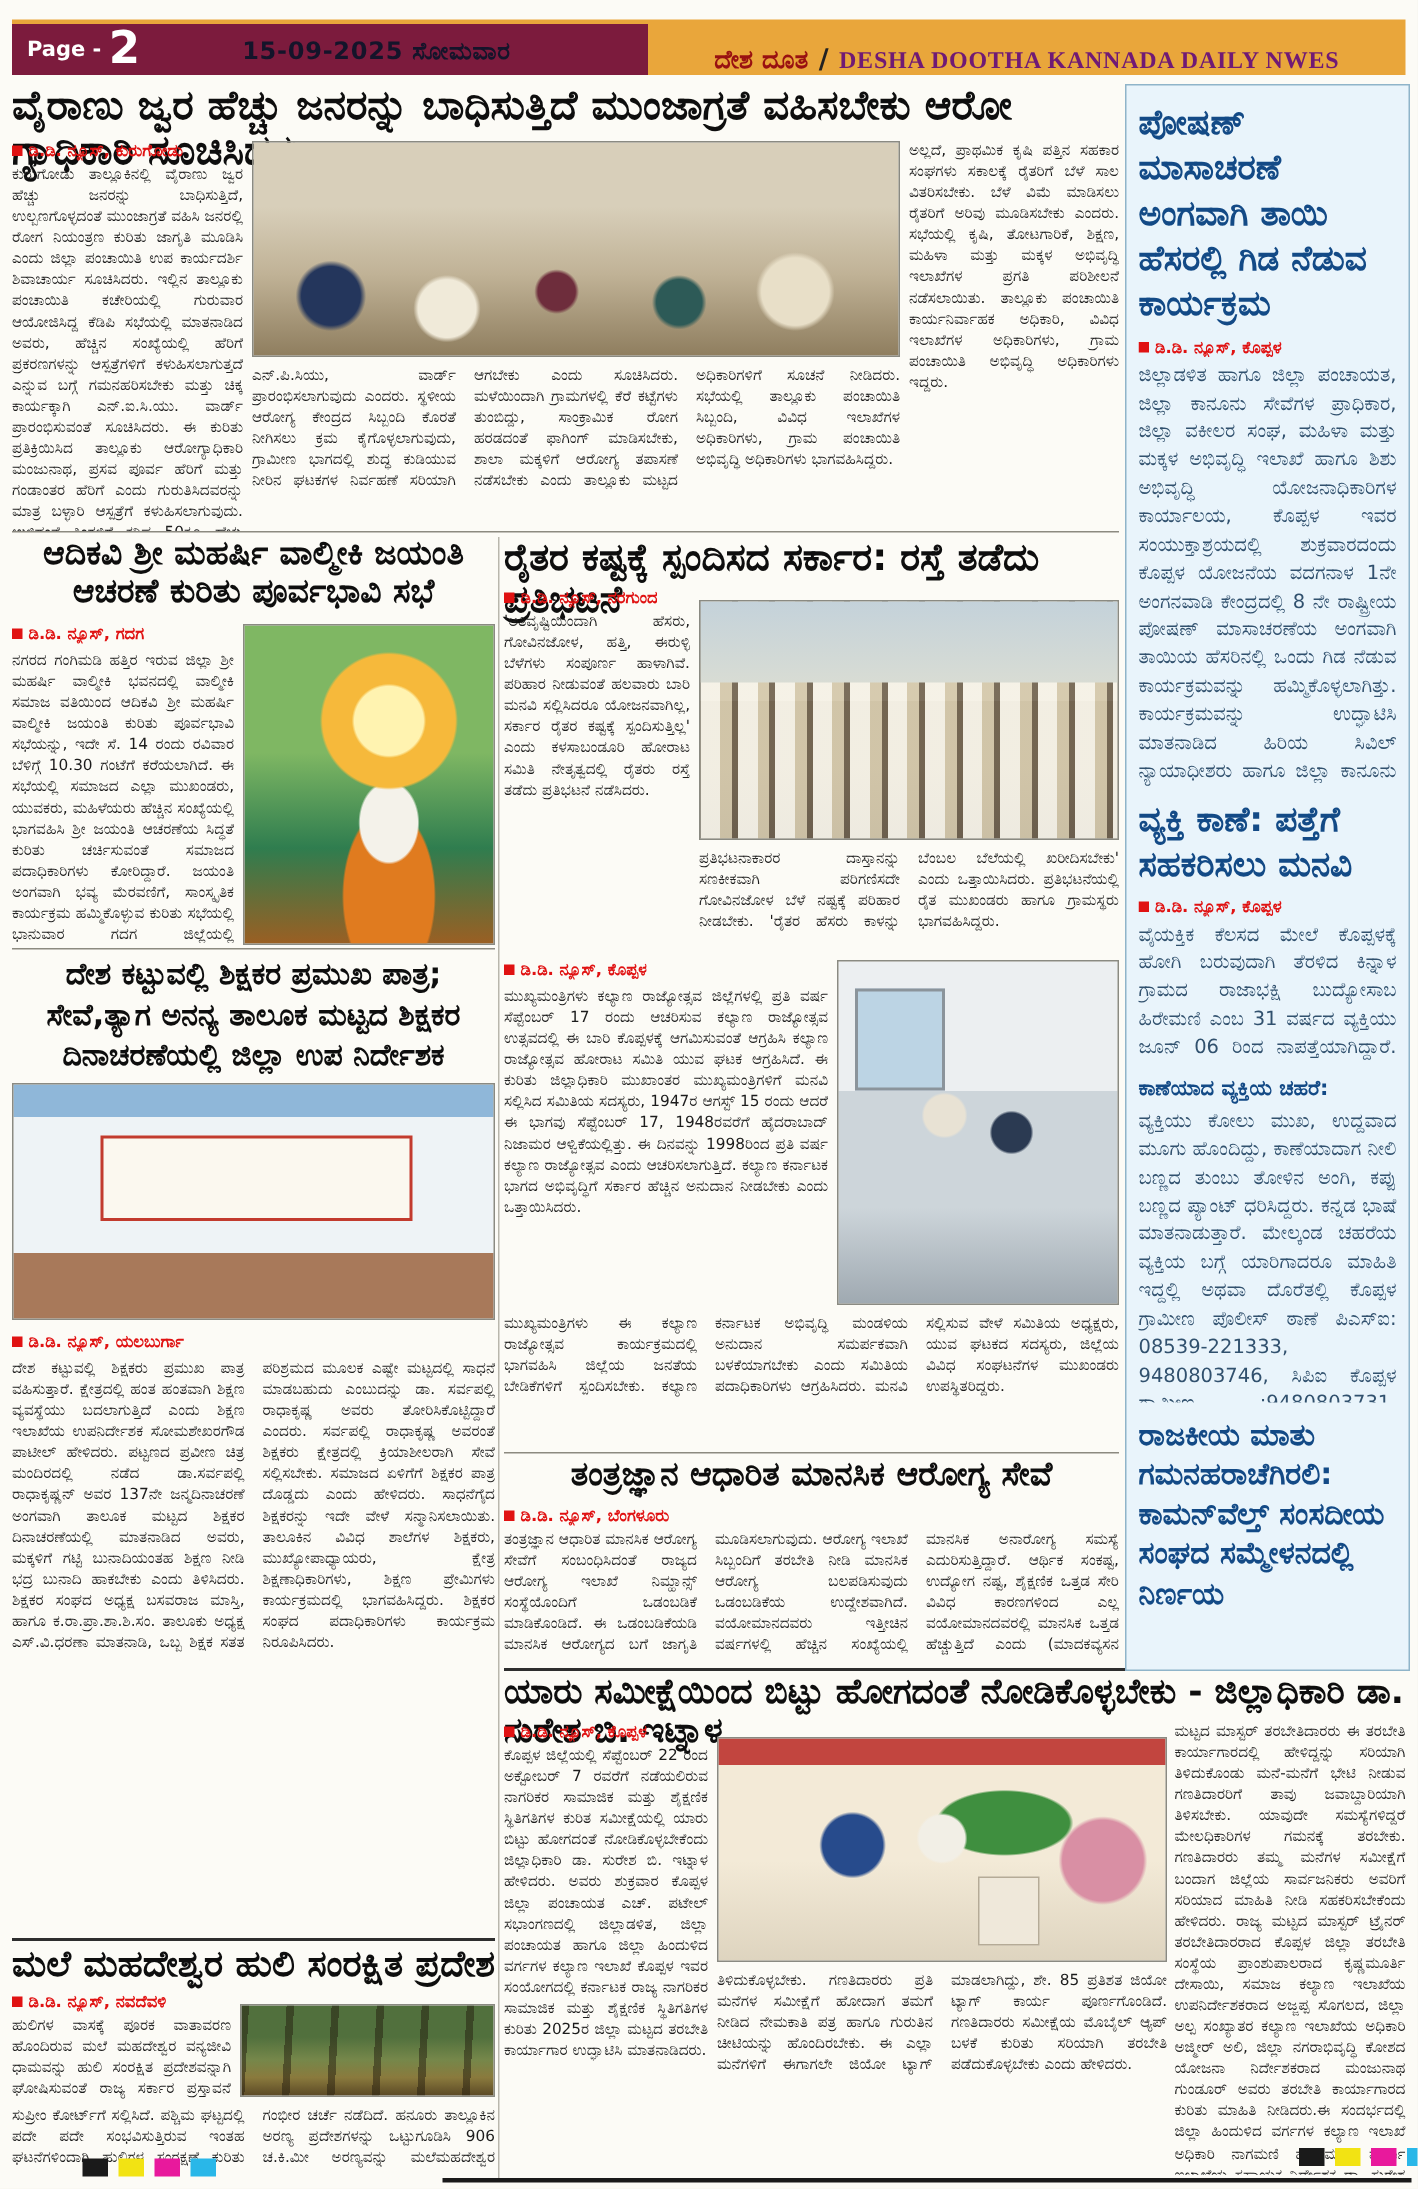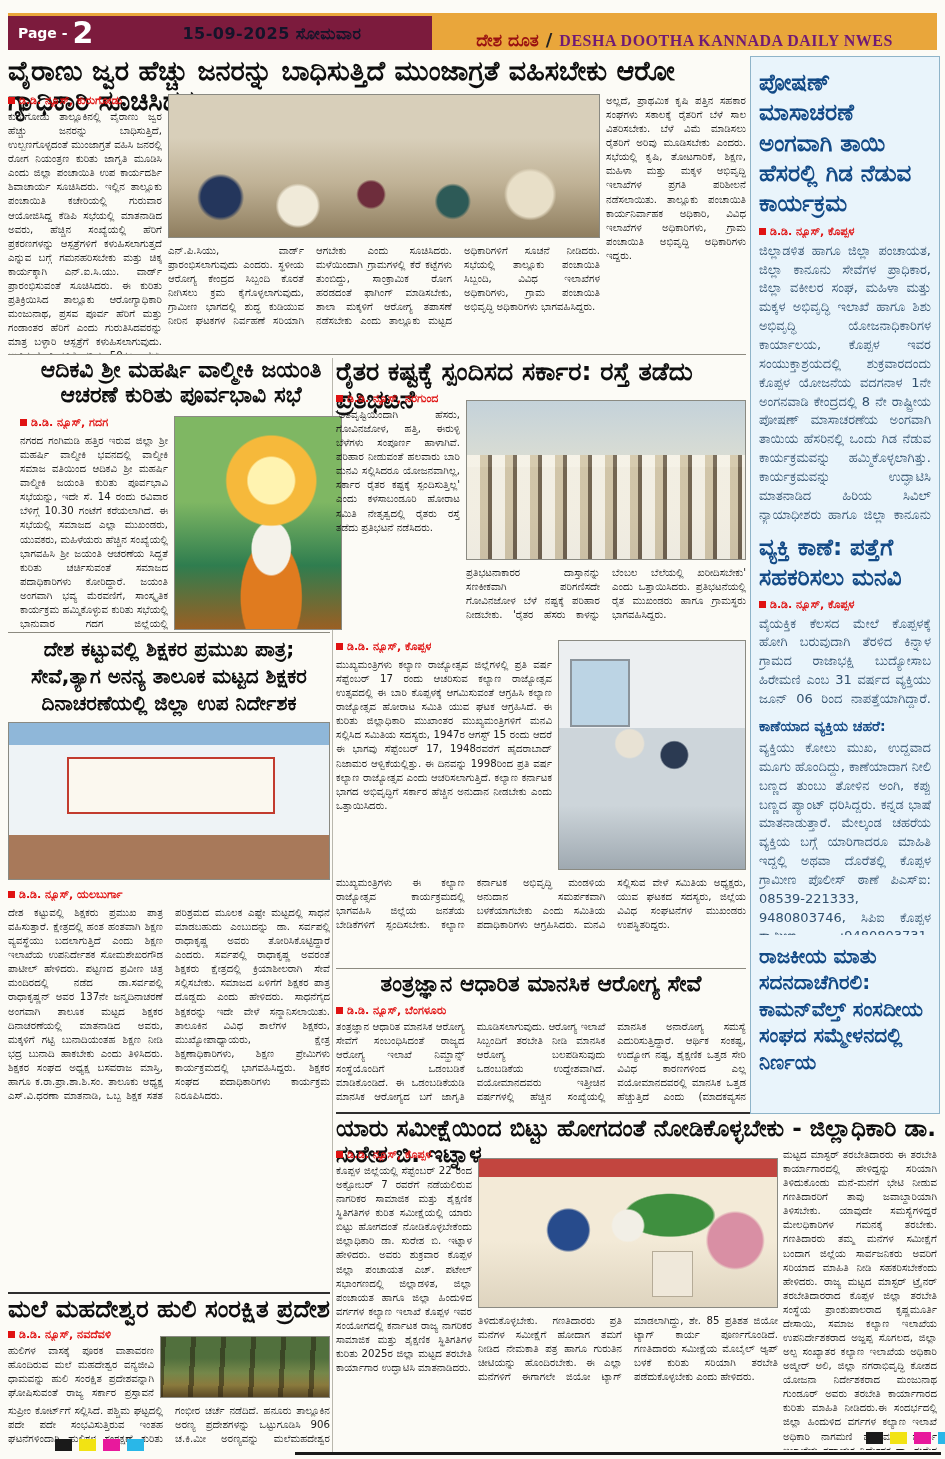--- a/index.html
+++ b/index.html
@@ -7,21 +7,21 @@
        font-family:"DejaVu Sans","Liberation Sans",sans-serif;}
   .page{position:absolute;left:0;top:0;width:945px;height:1459px;background:#fcfbf6;overflow:hidden;}
 
   
   .topbar{position:absolute;left:8px;top:13px;width:929px;height:37px;display:flex;
           border-top:3px solid #e9a63b;box-sizing:border-box;}
   .bar-left{width:424px;background:#7c1b3d;display:flex;align-items:center;box-sizing:border-box;padding:0 10px;}
   .bar-right{flex:1;background:#e9a63b;display:flex;align-items:flex-end;justify-content:center;gap:7px;box-sizing:border-box;}
   .pg-label{color:#ffffff;font-weight:bold;font-size:14px;}
   .pg-num{color:#ffffff;font-weight:bold;font-size:30px;line-height:1;margin-left:5px;}
-  .pg-date{color:#14142a;font-weight:bold;font-size:16px;margin-left:89px;letter-spacing:.5px;}
+  .pg-date{color:#14142a;font-weight:bold;font-size:16px;margin-left:68px;letter-spacing:.5px;}
   .mast-kn{color:#991111;font-weight:bold;font-size:17px;}
   .mast-sep{color:#222;font-weight:bold;font-size:18px;}
   .mast-en{color:#701a75;font-weight:bold;font-size:16px;font-family:"Liberation Serif","DejaVu Serif",serif;letter-spacing:.5px;}
 
   
   .art{position:absolute;box-sizing:border-box;}
   .hl{font-weight:bold;color:#0e0e0e;line-height:1.12;}
   .hl.center{text-align:center;}
   .byline{color:#e01212;font-weight:bold;font-size:11px;white-space:nowrap;overflow:hidden;}
   .byline::before{content:"";display:inline-block;width:7px;height:7px;background:#e01212;margin-right:4px;}
@@ -108,21 +108,21 @@
     <div class="byline abs" style="left:0;top:38px;">ಡಿ.ಡಿ. ನ್ಯೂಸ್, ಕುರುಗೋಡು</div>
     <div class="bt abs" style="left:0;top:54px;width:154px;height:244px;">ಕುರುಗೋಡು ತಾಲ್ಲೂಕಿನಲ್ಲಿ ವೈರಾಣು ಜ್ವರ ಹೆಚ್ಚು ಜನರನ್ನು ಬಾಧಿಸುತ್ತಿದೆ, ಉಲ್ಬಣಗೊಳ್ಳದಂತೆ ಮುಂಜಾಗ್ರತೆ ವಹಿಸಿ ಜನರಲ್ಲಿ ರೋಗ ನಿಯಂತ್ರಣ ಕುರಿತು ಜಾಗೃತಿ ಮೂಡಿಸಿ ಎಂದು ಜಿಲ್ಲಾ ಪಂಚಾಯಿತಿ ಉಪ ಕಾರ್ಯದರ್ಶಿ ಶಿವಾಚಾರ್ಯ ಸೂಚಿಸಿದರು. ಇಲ್ಲಿನ ತಾಲ್ಲೂಕು ಪಂಚಾಯಿತಿ ಕಚೇರಿಯಲ್ಲಿ ಗುರುವಾರ ಆಯೋಜಿಸಿದ್ದ ಕೆಡಿಪಿ ಸಭೆಯಲ್ಲಿ ಮಾತನಾಡಿದ ಅವರು, ಹೆಚ್ಚಿನ ಸಂಖ್ಯೆಯಲ್ಲಿ ಹೆರಿಗೆ ಪ್ರಕರಣಗಳನ್ನು ಆಸ್ಪತ್ರೆಗಳಿಗೆ ಕಳುಹಿಸಲಾಗುತ್ತದೆ ಎನ್ನುವ ಬಗ್ಗೆ ಗಮನಹರಿಸಬೇಕು ಮತ್ತು ಚಿಕ್ಕ ಕಾರ್ಯಕ್ಕಾಗಿ ಎನ್.ಐ.ಸಿ.ಯು. ವಾರ್ಡ್ ಪ್ರಾರಂಭಿಸುವಂತೆ ಸೂಚಿಸಿದರು. ಈ ಕುರಿತು ಪ್ರತಿಕ್ರಿಯಿಸಿದ ತಾಲ್ಲೂಕು ಆರೋಗ್ಯಾಧಿಕಾರಿ ಮಂಜುನಾಥ, ಪ್ರಸವ ಪೂರ್ವ ಹೆರಿಗೆ ಮತ್ತು ಗಂಡಾಂತರ ಹೆರಿಗೆ ಎಂದು ಗುರುತಿಸಿದವರನ್ನು ಮಾತ್ರ ಬಳ್ಳಾರಿ ಆಸ್ಪತ್ರೆಗೆ ಕಳುಹಿಸಲಾಗುವುದು. ಉಳಿದಂತೆ ತಿಂಗಳಿಗೆ ಕನಿಷ್ಠ 50ಕ್ಕೂ ಹೆಚ್ಚು ಮಾಡಲಾಗುತ್ತದೆ. ಪ್ರಸ್ತುತ 30 ಹಾಸಿಗೆ ಸಾಮರ್ಥ್ಯದ ಸಮುದಾಯ ಆರೋಗ್ಯ ಕೇಂದ್ರ, ನಿತ್ಯ 70ಕ್ಕೂ ಹೆಚ್ಚು ಒಳರೋಗಿಗಳು ದಾಖಲಾಗುತ್ತಿದ್ದಾರೆ. 700ಕ್ಕೂ ಅಧಿಕ ಹೊರರೋಗಿಗಳು ಬರುತ್ತಿದ್ದಾರೆ. ನಿರ್ಮಾಣಹಂತದಲ್ಲಿರುವ 100 ಹಾಸಿಗೆ ಆಸ್ಪತ್ರೆ ಪ್ರಾರಂಭಗೊಂಡ ನಂತರ ಸಂಕಷ್ಟ ಪರಿಹಾರವಾಗಲಿದೆ ಎಂದರು.</div>
     <div class="photo" id="ph-fever" style="left:160px;top:38px;width:432px;height:144px;"></div>
     <div class="bt abs" style="left:598px;top:38px;width:140px;height:260px;">ಅಲ್ಲದೆ, ಪ್ರಾಥಮಿಕ ಕೃಷಿ ಪತ್ತಿನ ಸಹಕಾರ ಸಂಘಗಳು ಸಕಾಲಕ್ಕೆ ರೈತರಿಗೆ ಬೆಳೆ ಸಾಲ ವಿತರಿಸಬೇಕು. ಬೆಳೆ ವಿಮೆ ಮಾಡಿಸಲು ರೈತರಿಗೆ ಅರಿವು ಮೂಡಿಸಬೇಕು ಎಂದರು. ಸಭೆಯಲ್ಲಿ ಕೃಷಿ, ತೋಟಗಾರಿಕೆ, ಶಿಕ್ಷಣ, ಮಹಿಳಾ ಮತ್ತು ಮಕ್ಕಳ ಅಭಿವೃದ್ಧಿ ಇಲಾಖೆಗಳ ಪ್ರಗತಿ ಪರಿಶೀಲನೆ ನಡೆಸಲಾಯಿತು. ತಾಲ್ಲೂಕು ಪಂಚಾಯಿತಿ ಕಾರ್ಯನಿರ್ವಾಹಕ ಅಧಿಕಾರಿ, ವಿವಿಧ ಇಲಾಖೆಗಳ ಅಧಿಕಾರಿಗಳು, ಗ್ರಾಮ ಪಂಚಾಯಿತಿ ಅಭಿವೃದ್ಧಿ ಅಧಿಕಾರಿಗಳು ಇದ್ದರು.</div>
     <div class="bt abs cols3" style="left:160px;top:188px;width:432px;height:110px;">ಎನ್.ಪಿ.ಸಿಯು, ವಾರ್ಡ್ ಪ್ರಾರಂಭಿಸಲಾಗುವುದು ಎಂದರು. ಸ್ಥಳೀಯ ಆರೋಗ್ಯ ಕೇಂದ್ರದ ಸಿಬ್ಬಂದಿ ಕೊರತೆ ನೀಗಿಸಲು ಕ್ರಮ ಕೈಗೊಳ್ಳಲಾಗುವುದು, ಗ್ರಾಮೀಣ ಭಾಗದಲ್ಲಿ ಶುದ್ಧ ಕುಡಿಯುವ ನೀರಿನ ಘಟಕಗಳ ನಿರ್ವಹಣೆ ಸರಿಯಾಗಿ ಆಗಬೇಕು ಎಂದು ಸೂಚಿಸಿದರು. ಮಳೆಯಿಂದಾಗಿ ಗ್ರಾಮಗಳಲ್ಲಿ ಕೆರೆ ಕಟ್ಟೆಗಳು ತುಂಬಿದ್ದು, ಸಾಂಕ್ರಾಮಿಕ ರೋಗ ಹರಡದಂತೆ ಫಾಗಿಂಗ್ ಮಾಡಿಸಬೇಕು, ಶಾಲಾ ಮಕ್ಕಳಿಗೆ ಆರೋಗ್ಯ ತಪಾಸಣೆ ನಡೆಸಬೇಕು ಎಂದು ತಾಲ್ಲೂಕು ಮಟ್ಟದ ಅಧಿಕಾರಿಗಳಿಗೆ ಸೂಚನೆ ನೀಡಿದರು. ಸಭೆಯಲ್ಲಿ ತಾಲ್ಲೂಕು ಪಂಚಾಯಿತಿ ಸಿಬ್ಬಂದಿ, ವಿವಿಧ ಇಲಾಖೆಗಳ ಅಧಿಕಾರಿಗಳು, ಗ್ರಾಮ ಪಂಚಾಯಿತಿ ಅಭಿವೃದ್ಧಿ ಅಧಿಕಾರಿಗಳು ಭಾಗವಹಿಸಿದ್ದರು.</div>
   </div>
 
   <div class="hrule" style="left:8px;top:354px;width:738px;"></div>
   <div class="vr" style="left:332px;top:358px;height:1094px;"></div>
 
-  <div class="art" id="art-valmiki" style="left:20px;top:358px;width:322px;height:272px;">
+  <div class="art" id="art-valmiki" style="left:8px;top:358px;width:322px;height:272px;">
     <div class="hl center" style="font-size:22px;">ಆದಿಕವಿ ಶ್ರೀ ಮಹರ್ಷಿ ವಾಲ್ಮೀಕಿ ಜಯಂತಿ ಆಚರಣೆ ಕುರಿತು ಪೂರ್ವಭಾವಿ ಸಭೆ</div>
     <div class="byline abs" style="left:0;top:58px;">ಡಿ.ಡಿ. ನ್ಯೂಸ್, ಗದಗ</div>
     <div class="bt abs" style="left:0;top:76px;width:148px;height:196px;">ನಗರದ ಗಂಗಿಮಡಿ ಹತ್ತಿರ ಇರುವ ಜಿಲ್ಲಾ ಶ್ರೀ ಮಹರ್ಷಿ ವಾಲ್ಮೀಕಿ ಭವನದಲ್ಲಿ ವಾಲ್ಮೀಕಿ ಸಮಾಜ ವತಿಯಿಂದ ಆದಿಕವಿ ಶ್ರೀ ಮಹರ್ಷಿ ವಾಲ್ಮೀಕಿ ಜಯಂತಿ ಕುರಿತು ಪೂರ್ವಭಾವಿ ಸಭೆಯನ್ನು, ಇದೇ ಸೆ. 14 ರಂದು ರವಿವಾರ ಬೆಳಿಗ್ಗೆ 10.30 ಗಂಟೆಗೆ ಕರೆಯಲಾಗಿದೆ. ಈ ಸಭೆಯಲ್ಲಿ ಸಮಾಜದ ಎಲ್ಲಾ ಮುಖಂಡರು, ಯುವಕರು, ಮಹಿಳೆಯರು ಹೆಚ್ಚಿನ ಸಂಖ್ಯೆಯಲ್ಲಿ ಭಾಗವಹಿಸಿ ಶ್ರೀ ಜಯಂತಿ ಆಚರಣೆಯ ಸಿದ್ಧತೆ ಕುರಿತು ಚರ್ಚಿಸುವಂತೆ ಸಮಾಜದ ಪದಾಧಿಕಾರಿಗಳು ಕೋರಿದ್ದಾರೆ. ಜಯಂತಿ ಅಂಗವಾಗಿ ಭವ್ಯ ಮೆರವಣಿಗೆ, ಸಾಂಸ್ಕೃತಿಕ ಕಾರ್ಯಕ್ರಮ ಹಮ್ಮಿಕೊಳ್ಳುವ ಕುರಿತು ಸಭೆಯಲ್ಲಿ ಭಾನುವಾರ ಗದಗ ಜಿಲ್ಲೆಯಲ್ಲಿ ಚರ್ಚಿಸಲಾಗುವುದು.</div>
     <div class="photo" id="ph-valmiki" style="left:154px;top:58px;width:168px;height:214px;"></div>
   </div>
 
   <div class="art" id="art-farmers" style="left:336px;top:358px;width:410px;height:276px;">
     <div class="hl" style="font-size:25px;">ರೈತರ ಕಷ್ಟಕ್ಕೆ ಸ್ಪಂದಿಸದ ಸರ್ಕಾರ: ರಸ್ತೆ ತಡೆದು ಪ್ರತಿಭಟನೆ</div>
     <div class="byline abs" style="left:0;top:34px;">ಡಿ.ಡಿ. ನ್ಯೂಸ್, ನರಗುಂದ</div>
     <div class="bt abs" style="left:0;top:50px;width:124px;height:226px;">'ಅತಿವೃಷ್ಟಿಯಿಂದಾಗಿ ಹೆಸರು, ಗೋವಿನಜೋಳ, ಹತ್ತಿ, ಈರುಳ್ಳಿ ಬೆಳೆಗಳು ಸಂಪೂರ್ಣ ಹಾಳಾಗಿವೆ. ಪರಿಹಾರ ನೀಡುವಂತೆ ಹಲವಾರು ಬಾರಿ ಮನವಿ ಸಲ್ಲಿಸಿದರೂ ಯೋಜನವಾಗಿಲ್ಲ, ಸರ್ಕಾರ ರೈತರ ಕಷ್ಟಕ್ಕೆ ಸ್ಪಂದಿಸುತ್ತಿಲ್ಲ' ಎಂದು ಕಳಸಾಬಂಡೂರಿ ಹೋರಾಟ ಸಮಿತಿ ನೇತೃತ್ವದಲ್ಲಿ ರೈತರು ರಸ್ತೆ ತಡೆದು ಪ್ರತಿಭಟನೆ ನಡೆಸಿದರು.</div>
@@ -180,21 +180,21 @@
     <div class="byline" style="margin:6px 0 4px;">ಡಿ.ಡಿ. ನ್ಯೂಸ್, ಕೊಪ್ಪಳ</div>
     <div class="sb-bt" style="height:282px;">ಜಿಲ್ಲಾಡಳಿತ ಹಾಗೂ ಜಿಲ್ಲಾ ಪಂಚಾಯತ, ಜಿಲ್ಲಾ ಕಾನೂನು ಸೇವೆಗಳ ಪ್ರಾಧಿಕಾರ, ಜಿಲ್ಲಾ ವಕೀಲರ ಸಂಘ, ಮಹಿಳಾ ಮತ್ತು ಮಕ್ಕಳ ಅಭಿವೃದ್ಧಿ ಇಲಾಖೆ ಹಾಗೂ ಶಿಶು ಅಭಿವೃದ್ಧಿ ಯೋಜನಾಧಿಕಾರಿಗಳ ಕಾರ್ಯಾಲಯ, ಕೊಪ್ಪಳ ಇವರ ಸಂಯುಕ್ತಾಶ್ರಯದಲ್ಲಿ ಶುಕ್ರವಾರದಂದು ಕೊಪ್ಪಳ ಯೋಜನೆಯ ವದಗನಾಳ 1ನೇ ಅಂಗನವಾಡಿ ಕೇಂದ್ರದಲ್ಲಿ 8 ನೇ ರಾಷ್ಟ್ರೀಯ ಪೋಷಣ್ ಮಾಸಾಚರಣೆಯ ಅಂಗವಾಗಿ ತಾಯಿಯ ಹೆಸರಿನಲ್ಲಿ ಒಂದು ಗಿಡ ನೆಡುವ ಕಾರ್ಯಕ್ರಮವನ್ನು ಹಮ್ಮಿಕೊಳ್ಳಲಾಗಿತ್ತು. ಕಾರ್ಯಕ್ರಮವನ್ನು ಉದ್ಘಾಟಿಸಿ ಮಾತನಾಡಿದ ಹಿರಿಯ ಸಿವಿಲ್ ನ್ಯಾಯಾಧೀಶರು ಹಾಗೂ ಜಿಲ್ಲಾ ಕಾನೂನು ಸೇವೆಗಳ ಪ್ರಾಧಿಕಾರದ ಸದಸ್ಯ ಕಾರ್ಯದರ್ಶಿಗಳಾದ ಮಹಾಂತೇಶ ದರಗದ ಅವರು ಪ್ರತಿ ವರ್ಷ ಪೋಷಣ್ ಮಾಸಾಚರಣೆ ಕಾರ್ಯಕ್ರಮವನ್ನು ಪ್ರತಿ ಅಂಗನವಾಡಿ ಕೇಂದ್ರಗಳಲ್ಲಿ ಹಮ್ಮಿಕೊಂಡು ಗರ್ಭಿಣಿ ಮತ್ತು ಬಾಣಂತಿಯರಿಗೆ ಪೌಷ್ಟಿಕ ಆಹಾರದ ಮಹತ್ವದ ಕುರಿತು ಅರಿವು ಮೂಡಿಸಲಾಗುತ್ತಿದೆ ಎಂದರು.</div>
 
     <div class="sb-hl" style="font-size:23px;margin-top:8px;">ವ್ಯಕ್ತಿ ಕಾಣೆ: ಪತ್ತೆಗೆ ಸಹಕರಿಸಲು ಮನವಿ</div>
     <div class="byline" style="margin:5px 0 4px;">ಡಿ.ಡಿ. ನ್ಯೂಸ್, ಕೊಪ್ಪಳ</div>
     <div class="sb-bt" style="height:94px;">ವೈಯಕ್ತಿಕ ಕೆಲಸದ ಮೇಲೆ ಕೊಪ್ಪಳಕ್ಕೆ ಹೋಗಿ ಬರುವುದಾಗಿ ತೆರಳಿದ ಕಿನ್ನಾಳ ಗ್ರಾಮದ ರಾಜಾಭಕ್ಷಿ ಬುದ್ಯೋಸಾಬ ಹಿರೇಮಣಿ ಎಂಬ 31 ವರ್ಷದ ವ್ಯಕ್ತಿಯು ಜೂನ್ 06 ರಿಂದ ನಾಪತ್ತೆಯಾಗಿದ್ದಾರೆ. ಈ ಕುರಿತು ಕೊಪ್ಪಳ ಗ್ರಾಮೀಣ ಪೊಲೀಸ್ ಠಾಣೆಯಲ್ಲಿ ಗುನ್ನೆ ನಂ: 157/2025 ಕಲಂ. ಮನುಷ್ಯ ಕಾಣೆ ಅಡಿ ಪ್ರಕರಣ ದಾಖಲಾಗಿದೆ.</div>
 
     <div class="sb-hl" style="font-size:14px;margin-top:8px;">ಕಾಣೆಯಾದ ವ್ಯಕ್ತಿಯ ಚಹರೆ:</div>
     <div class="sb-bt" style="height:196px;margin-top:4px;">ವ್ಯಕ್ತಿಯು ಕೋಲು ಮುಖ, ಉದ್ದವಾದ ಮೂಗು ಹೊಂದಿದ್ದು, ಕಾಣೆಯಾದಾಗ ನೀಲಿ ಬಣ್ಣದ ತುಂಬು ತೋಳಿನ ಅಂಗಿ, ಕಪ್ಪು ಬಣ್ಣದ ಪ್ಯಾಂಟ್ ಧರಿಸಿದ್ದರು. ಕನ್ನಡ ಭಾಷೆ ಮಾತನಾಡುತ್ತಾರೆ. ಮೇಲ್ಕಂಡ ಚಹರೆಯ ವ್ಯಕ್ತಿಯ ಬಗ್ಗೆ ಯಾರಿಗಾದರೂ ಮಾಹಿತಿ ಇದ್ದಲ್ಲಿ ಅಥವಾ ದೊರೆತಲ್ಲಿ ಕೊಪ್ಪಳ ಗ್ರಾಮೀಣ ಪೊಲೀಸ್ ಠಾಣೆ ಪಿಎಸ್ಐ: 08539-221333, 9480803746, ಸಿಪಿಐ ಕೊಪ್ಪಳ ಗ್ರಾಮೀಣ :9480803731, ಡಿವೈಎಸ್ಪಿ, ಕೊಪ್ಪಳ: 08539-230342, 9480803720, ಎಸ್.ಪಿ ಕೊಪ್ಪಳ: 08539-230111, ಜಿಲ್ಲಾ ಕಂಟ್ರೋಲ್ ರೂಂ: 08539-230222-100 ಸಂಪರ್ಕಿಸಿ ಮಾಹಿತಿ ನೀಡುವಂತೆ ಕೊಪ್ಪಳ ಗ್ರಾಮೀಣ ಪೊಲೀಸ್ ಠಾಣೆ ಪ್ರಕಟಣೆ ಕೋರಿದೆ.</div>
 
-    <div class="sb-hl" style="font-size:20px;margin-top:8px;">ರಾಜಕೀಯ ಮಾತು ಸದನದಾಚೆಗಿರಲಿ: ಕಾಮನ್‌ವೆಲ್ತ್ ಸಂಸದೀಯ ಸಂಘದ ಸಮ್ಮೇಳನದಲ್ಲಿ ನಿರ್ಣಯ</div>
+    <div class="sb-hl" style="font-size:20px;margin-top:8px;">ರಾಜಕೀಯ ಮಾತು ಗಮನಹರಾಚೆಗಿರಲಿ: ಕಾಮನ್‌ವೆಲ್ತ್ ಸಂಸದೀಯ ಸಂಘದ ಸಮ್ಮೇಳನದಲ್ಲಿ ನಿರ್ಣಯ</div>
 
   </div>
 
   <div class="regmarks" style="left:55px;top:1439px;">
     <span class="rm-k"></span>
     <span class="rm-y"></span>
     <span class="rm-m"></span>
     <span class="rm-c"></span>
   </div>
   <div class="regmarks" style="left:866px;top:1432px;">

